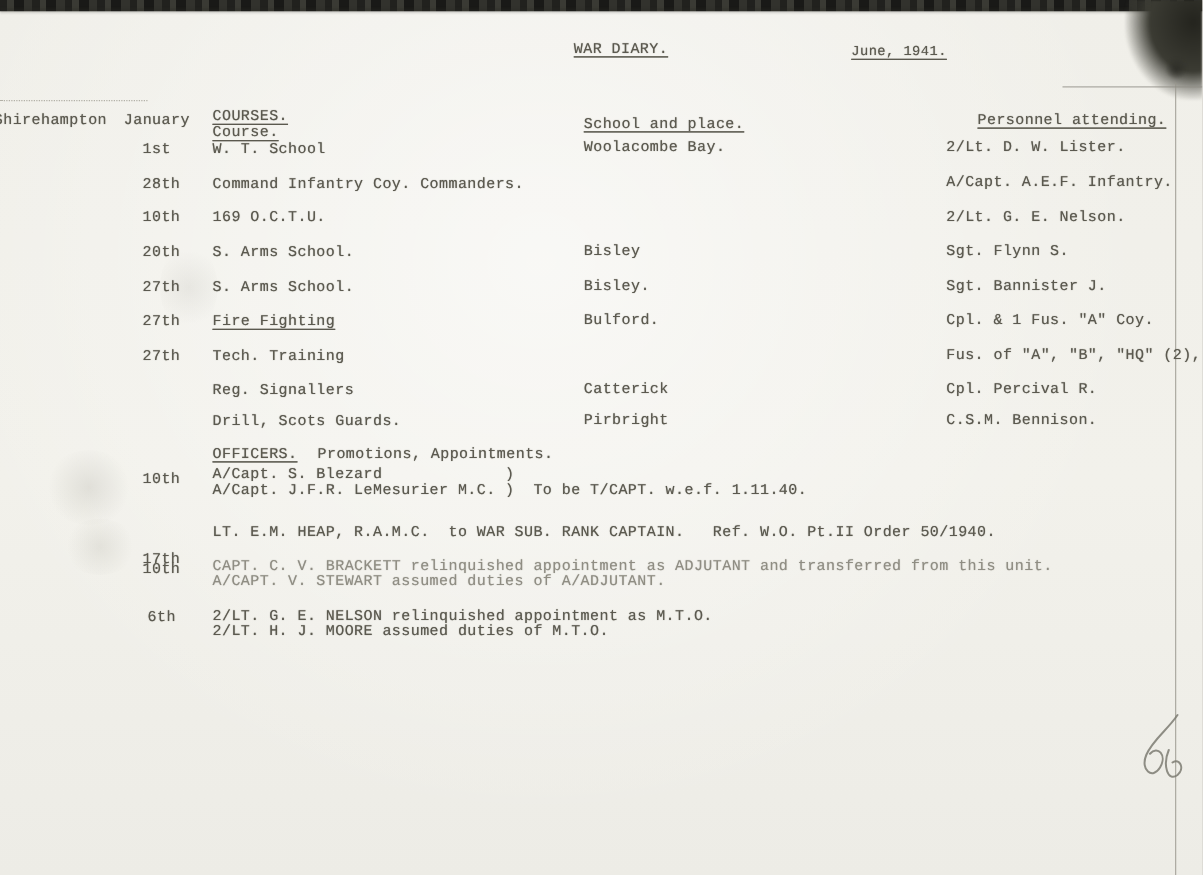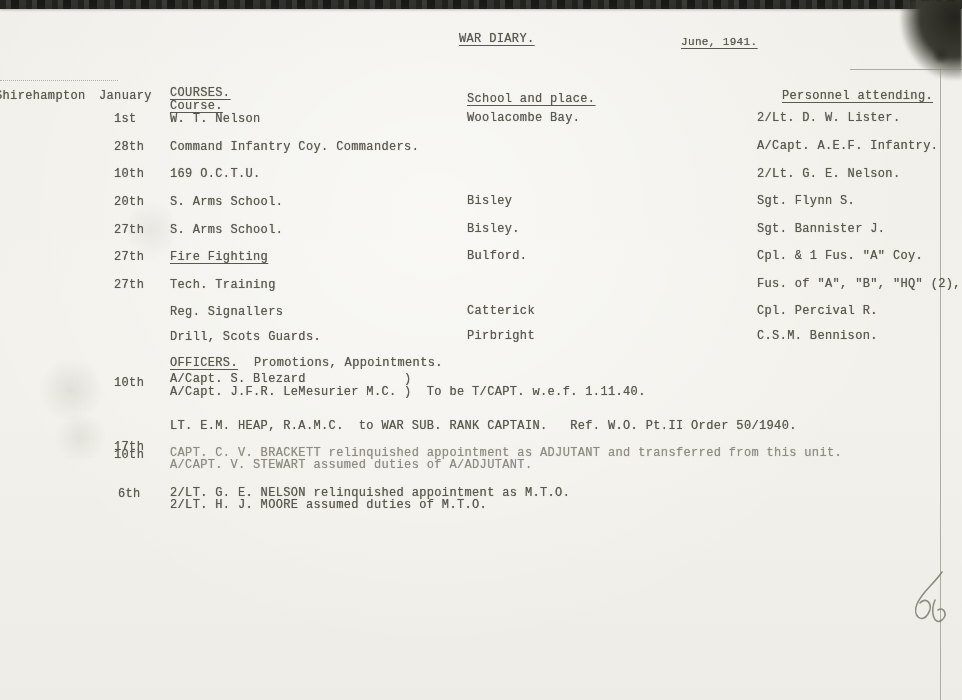--- a/index.html
+++ b/index.html
@@ -73,21 +73,21 @@
   <div class="t" style="left:-5px; top:90px;">Shirehampton</div>
   <div class="t" style="left:99px; top:90px;">January</div>
 
   <div class="t u" style="left:170px; top:87px;">COURSES.</div>
   <div class="t u" style="left:170px; top:100px;">Course.</div>
   <div class="t u" style="left:467px; top:93px;">School and place.</div>
   <div class="t u" style="left:737px; top:90px;margin-left:45px;">Personnel attending.</div>
 
   <div>
     <span class="t row-cell-date" style="top:113px;">1st</span>
-    <span class="t row-cell-course" style="top:113px;">W. T. Nelson</span>
+    <span class="t row-cell-course" style="top:113px;">W. T. School</span>
     <span class="t row-cell-place" style="top:112px;">Woolacombe Bay.</span>
     <span class="t row-cell-pers" style="top:112px;">2/Lt. D. W. Lister.</span>
   </div>
   <div>
     <span class="t row-cell-date" style="top:141px;">28th</span>
     <span class="t row-cell-course" style="top:141px;">Command Infantry Coy. Commanders.</span>
     <span class="t row-cell-place" style="top:141px;"></span>
     <span class="t row-cell-pers" style="top:140px;">A/Capt. A.E.F. Infantry.</span>
   </div>
   <div>

